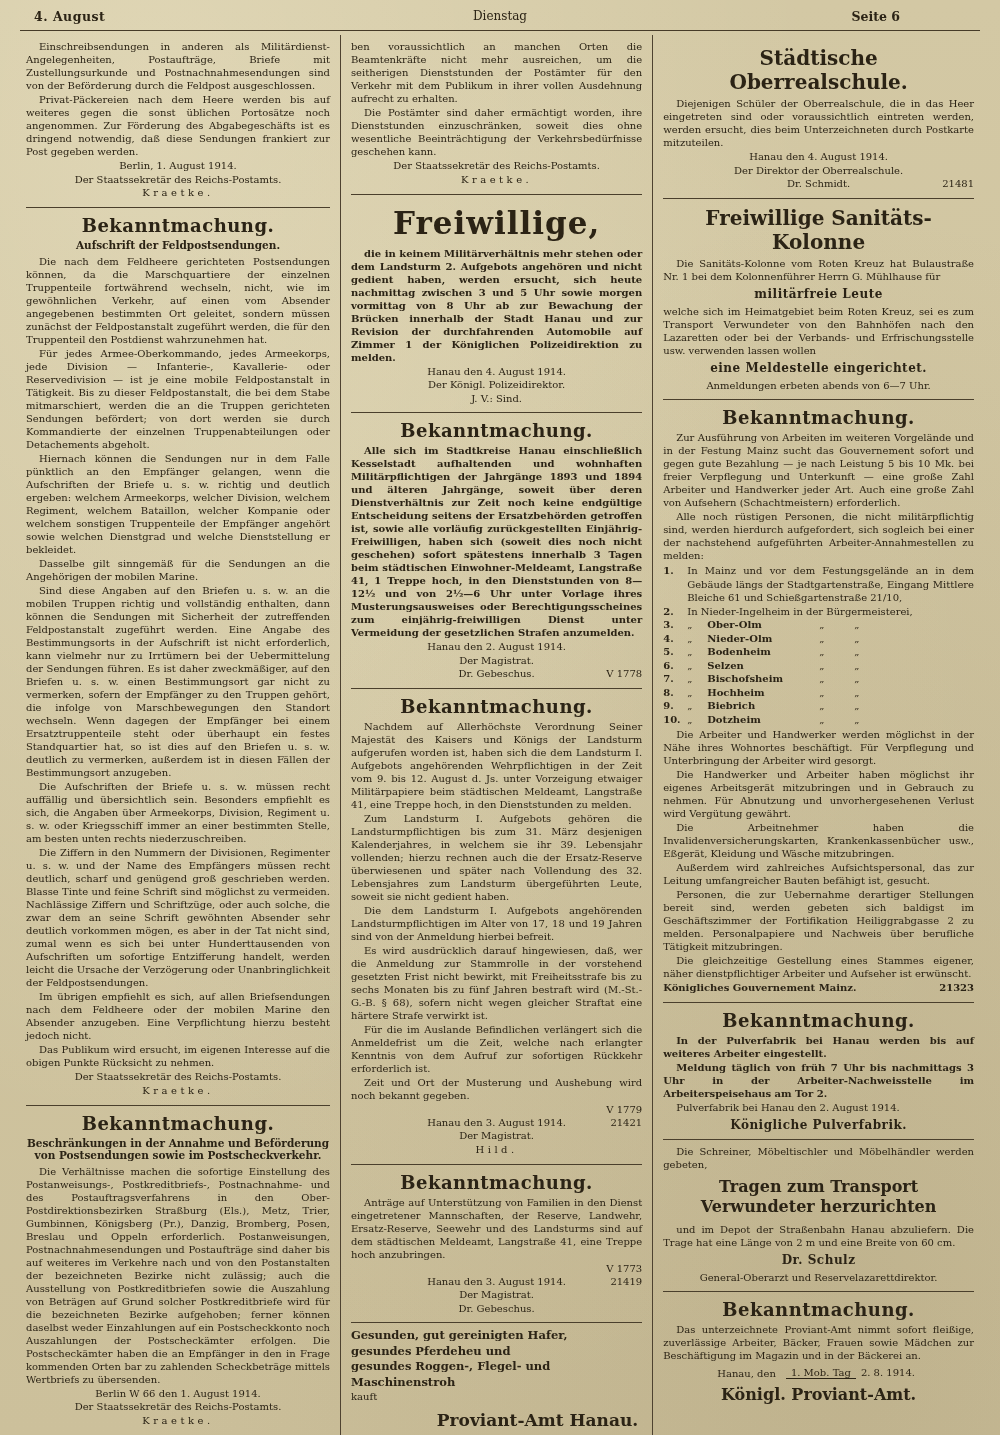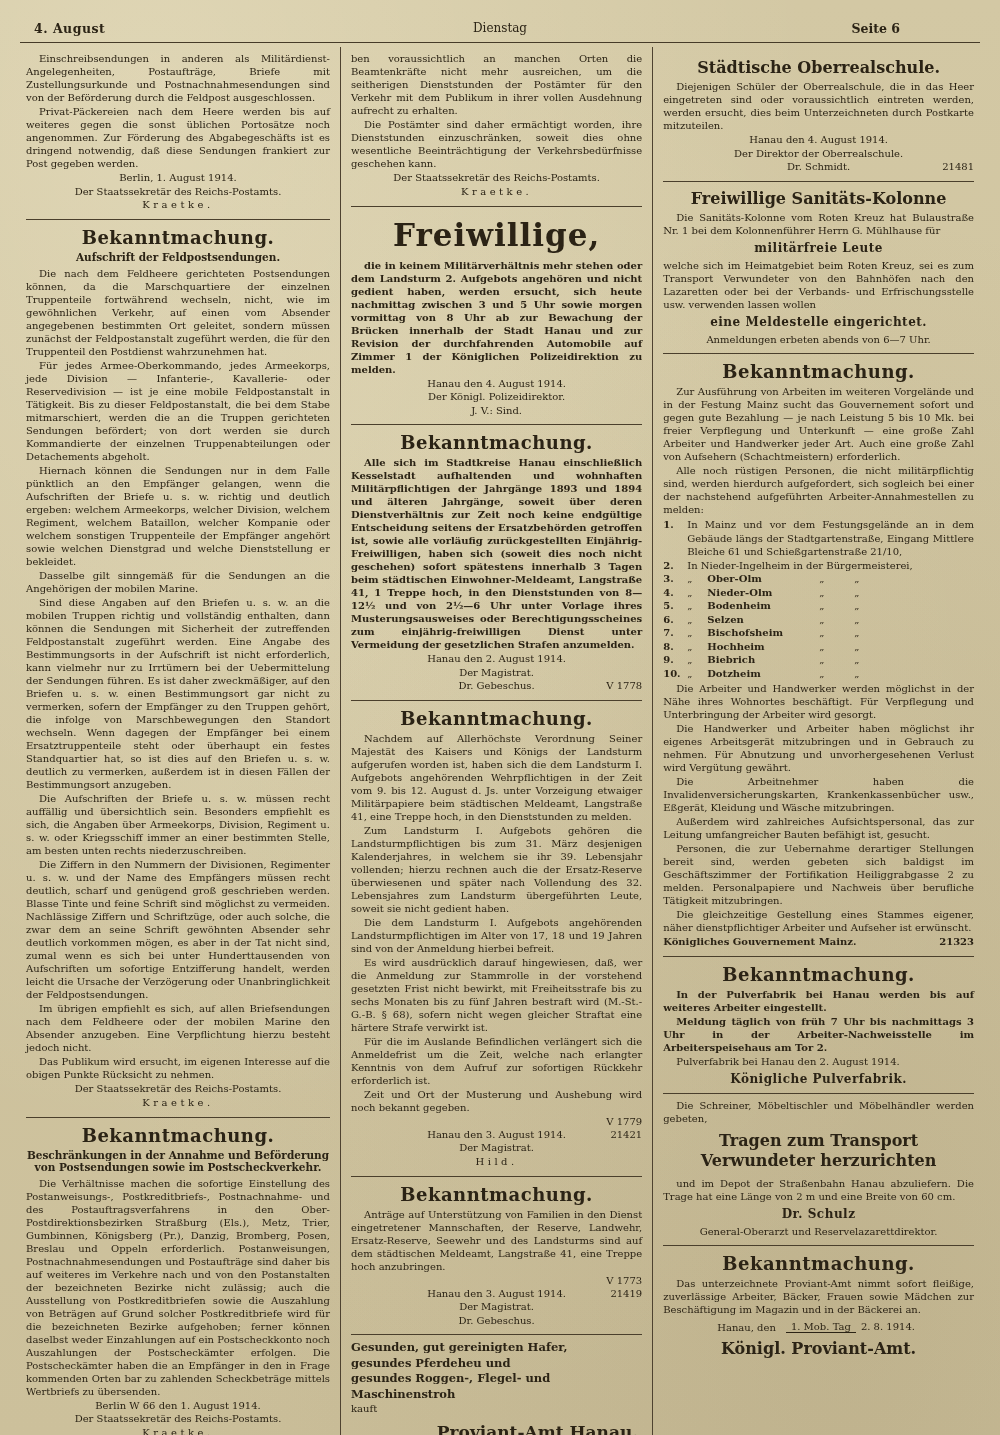--- a/index.html
+++ b/index.html
@@ -5,39 +5,39 @@
   html,body{margin:0;padding:0}
   body{
     width:1000px;height:1435px;overflow:hidden;position:relative;
     font-family:"DejaVu Serif", serif;color:#2b2315;
     background:
       radial-gradient(ellipse at 15% 8%, rgba(255,250,225,.28), transparent 55%),
       radial-gradient(ellipse at 85% 92%, rgba(110,92,55,.14), transparent 60%),
       radial-gradient(ellipse at 50% 50%, rgba(255,248,220,.10), transparent 70%),
       linear-gradient(#d3c8a4,#ccc09b);
   }
-  .sheet{position:absolute;inset:0;padding:18px 16px 0 16px;box-sizing:border-box}
+  .sheet{position:absolute;inset:0;padding:6px 16px 0 16px;box-sizing:border-box}
   .pg-header{position:relative;height:24px;border-bottom:1.5px solid #463b28;margin:0 4px}
   .pg-header .date{position:absolute;left:14px;top:3px;font-weight:bold;font-size:12.5px;letter-spacing:.5px}
   .pg-header .day{position:absolute;left:0;right:0;top:3px;text-align:center;font-weight:normal;font-size:12px}
   .pg-header .pageno{position:absolute;right:80px;top:3px;font-weight:bold;font-size:12.5px}
   .cols{display:flex;align-items:stretch;margin-top:4px}
   .col{box-sizing:border-box;padding:4px 10px 10px 10px;min-height:1380px}
   .col:nth-child(1){width:330px}
   .col:nth-child(2){width:318px}
   .col:nth-child(3){width:338px}
   .col + .col{border-left:1px solid #4e4230}
 
   .para,.para_n,.para_b{font-size:10px;line-height:1.3;text-align:justify;margin:1px 0}
   .para{text-indent:13px}
   .para_b{font-weight:bold;text-indent:13px}
   .heading{text-align:center;font-weight:bold;font-size:18px;margin:7px 0 3px;letter-spacing:.5px}
   .subheading{text-align:center;font-weight:bold;font-size:10.5px;margin:0 0 4px}
   .display{text-align:center;font-weight:bold;font-size:31px;margin:10px 0 6px;letter-spacing:1px}
-  .display2{text-align:center;font-weight:bold;font-size:16px;margin:7px 4px 3px}
+  .display2{text-align:center;font-weight:bold;font-size:20px;margin:7px 4px 3px}
   .display2b{text-align:center;font-weight:bold;font-size:18px;margin:0 0 4px}
   .display3{text-align:center;font-weight:bold;font-size:16px;margin:6px 0;line-height:1.25}
   .display3r{text-align:right;font-weight:bold;font-size:17px;margin:6px 4px 0 0}
   .center{text-align:center;font-size:10px;line-height:1.35}
   .center_sp{text-align:center;font-size:10px;letter-spacing:3.5px;line-height:1.4}
   .center_b2{text-align:center;font-weight:bold;font-size:12px;margin:4px 0;letter-spacing:.5px}
   .left_b{font-weight:bold;font-size:11.5px;line-height:1.35}
   .smalltxt{font-size:10px;line-height:1.35}
   .right{text-align:right;font-size:10px;line-height:1.3}
   .rule{border-top:1px solid #4a3f2c;margin:7px 0 5px}

